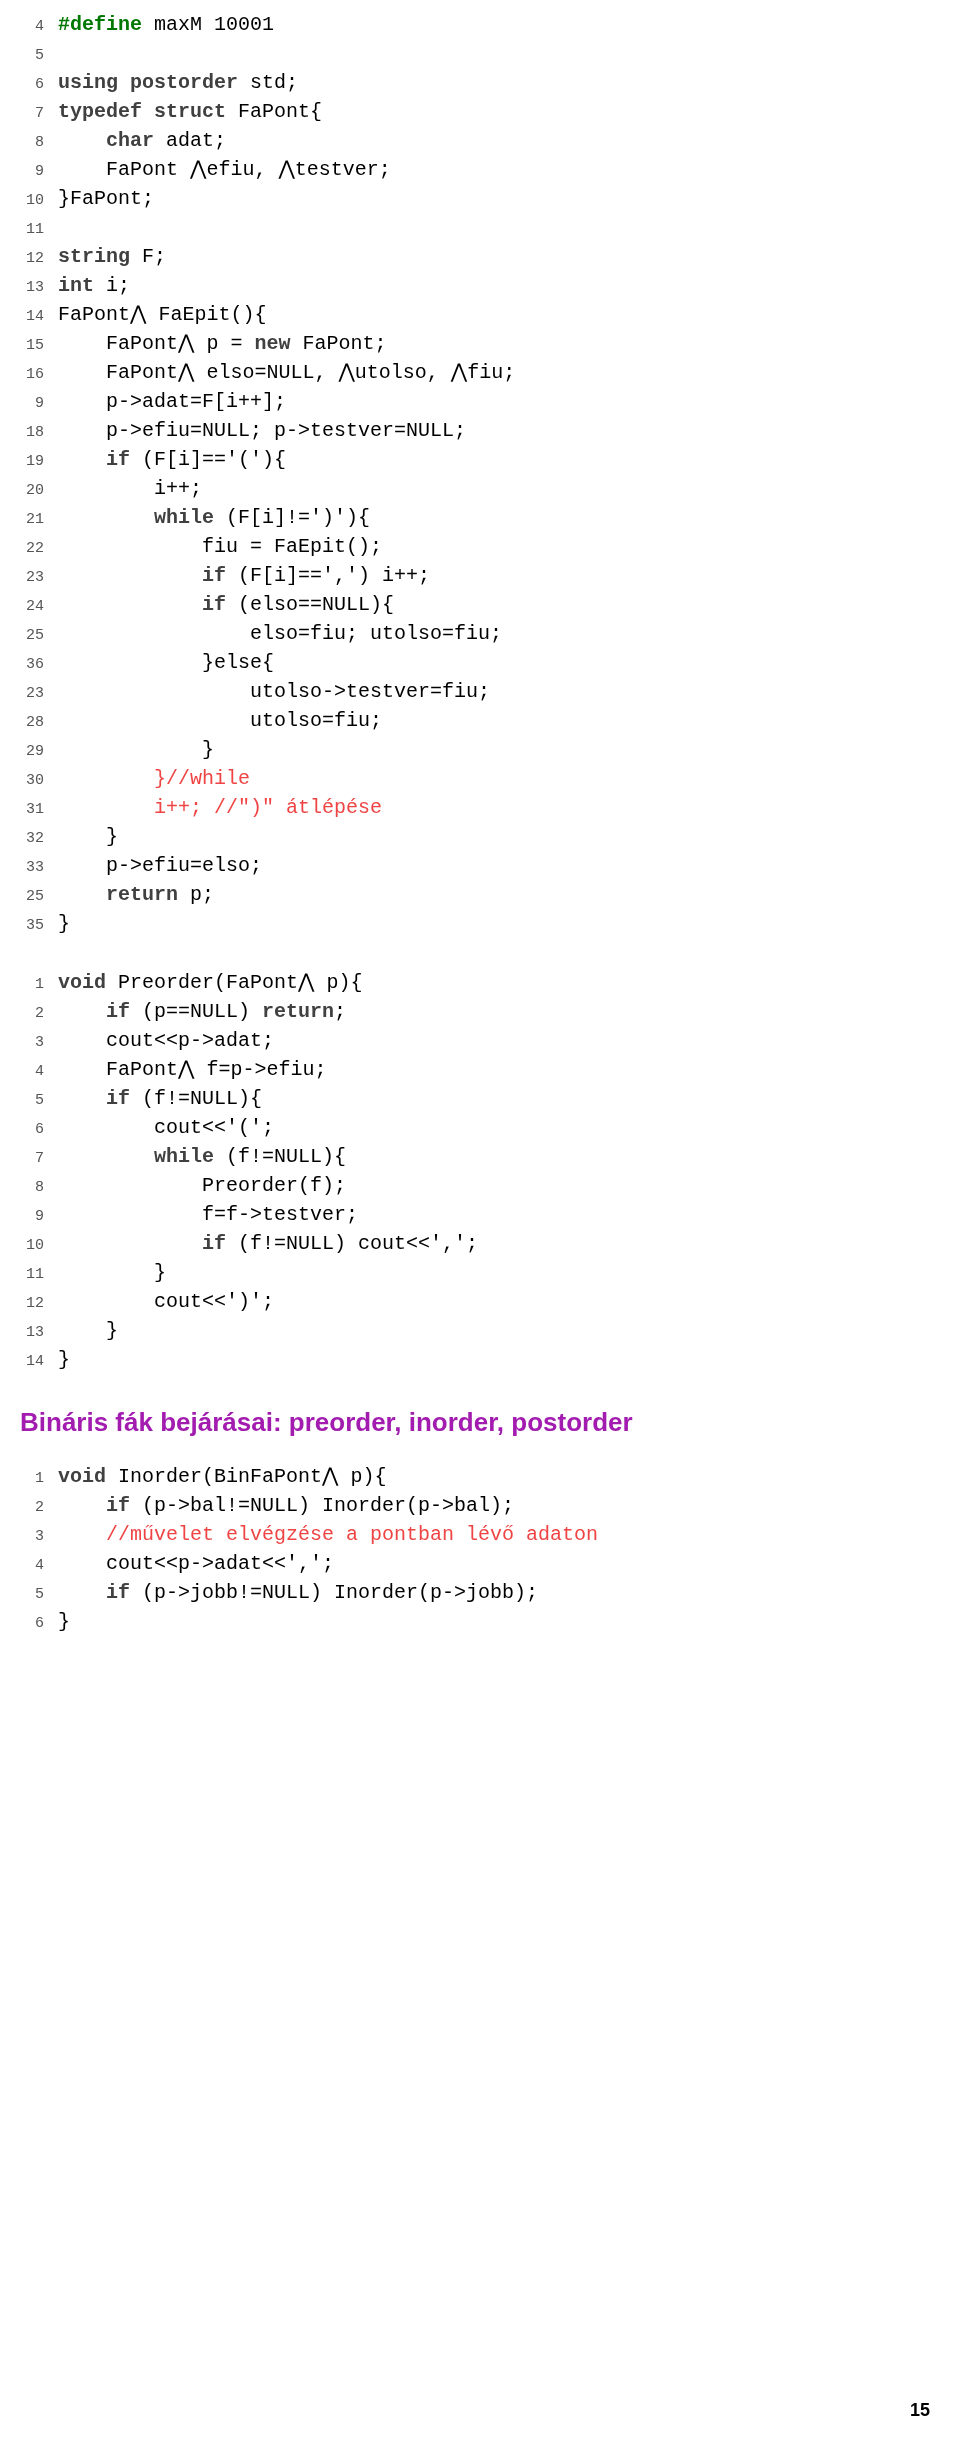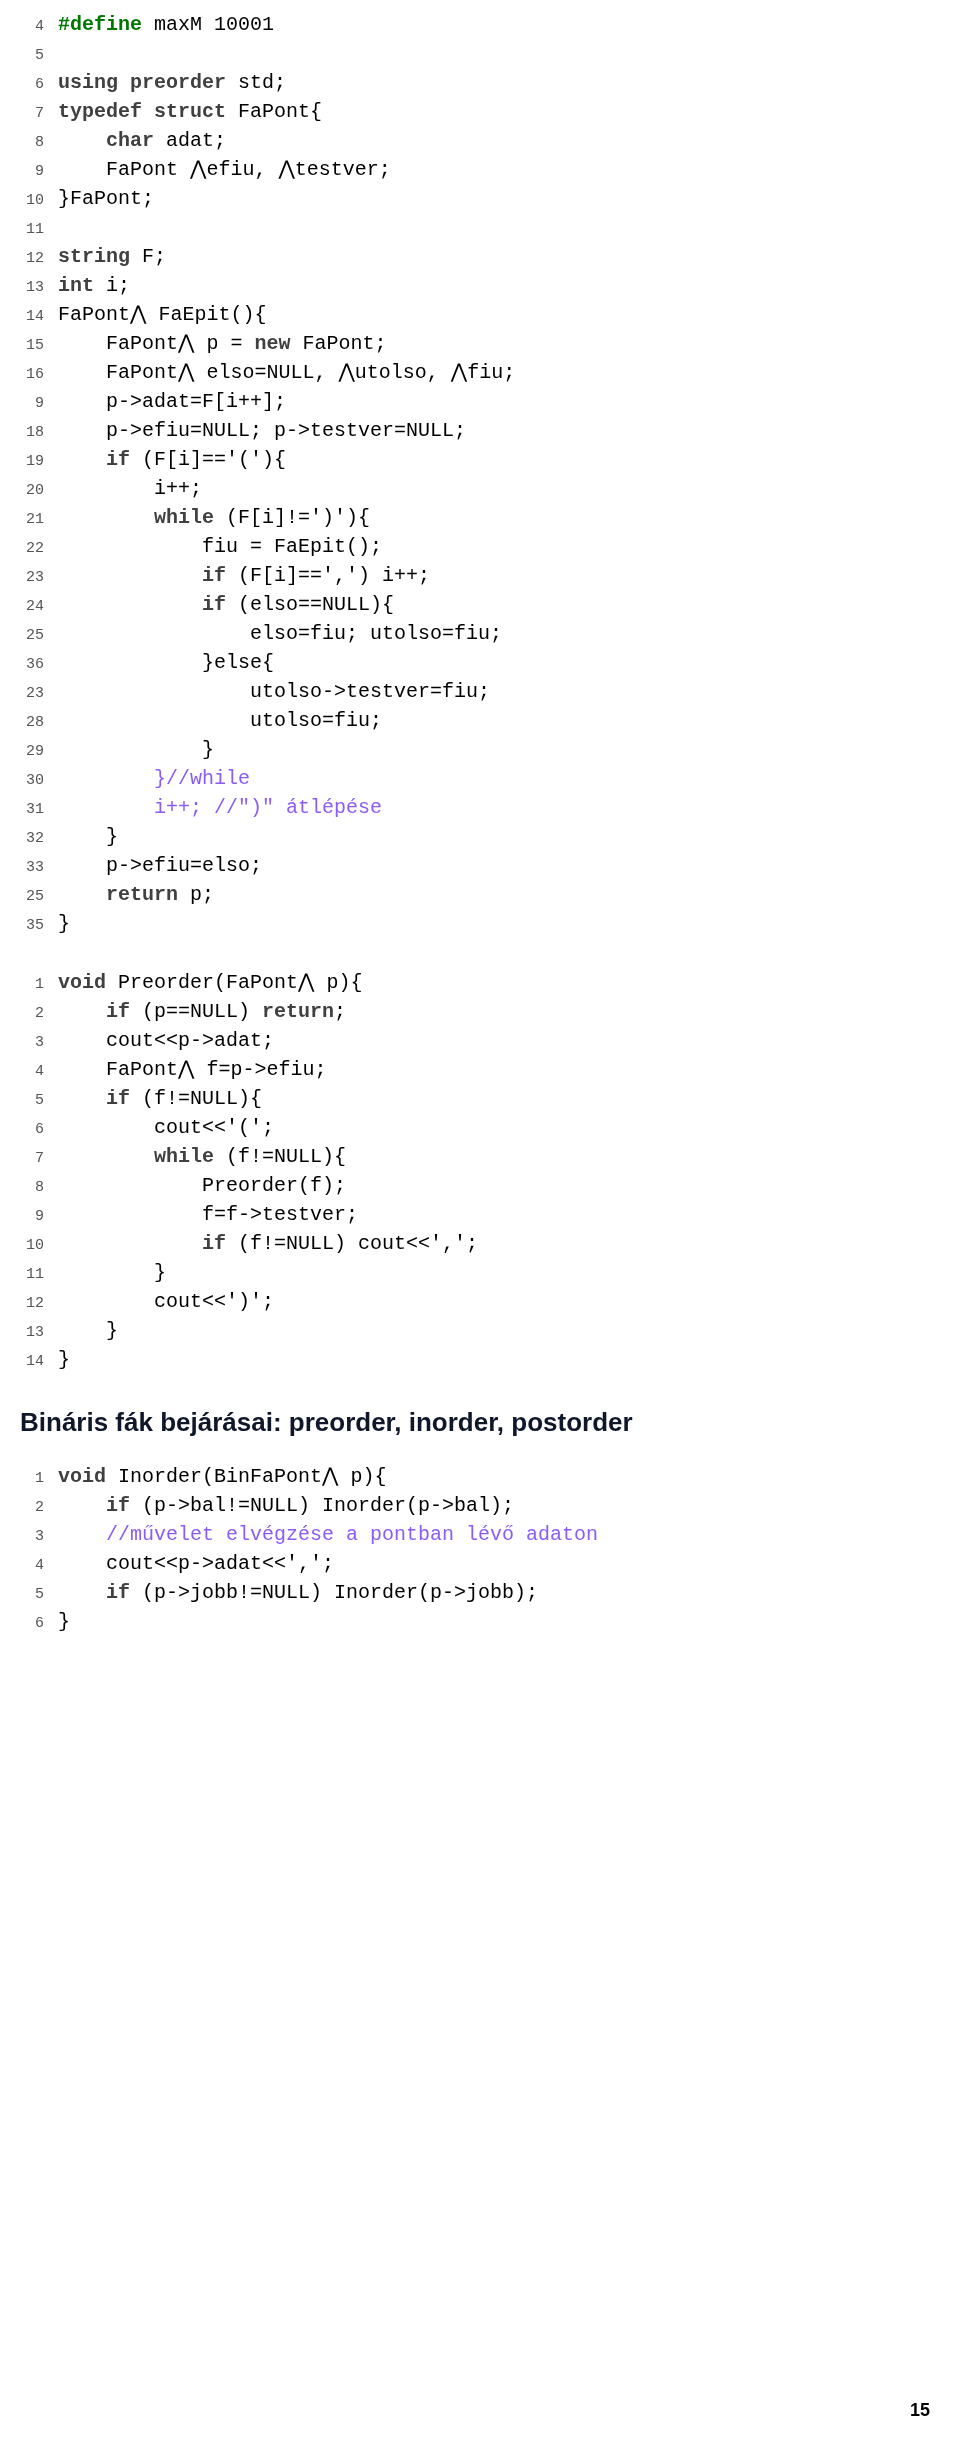--- a/index.html
+++ b/index.html
@@ -34,26 +34,26 @@
       font-size: 15px;
     }
     .code-content {
       flex: 1;
       white-space: pre;
       font-size: 20px;
     }
     
     .kw-define { color: #007700; font-weight: bold; }
     .kw-blue { color: #404040; font-weight: bold; }
-    .comment { color: #8b5cf6; }
+    .comment { color: #ef4444; }
     .section-title {
       font-family: Arial, Helvetica, sans-serif;
       font-size: 26px;
       font-weight: bold;
-      color: #0f172a;
+      color: #a21caf;
       margin: 30px 0 20px 0;
     }
     .page-number {
       position: fixed;
       bottom: 20px;
       right: 30px;
       font-family: Arial, sans-serif;
       font-size: 18px;
       color: #000000;
       font-weight: bold;
@@ -71,21 +71,21 @@
       <span class="code-content"><span class="kw-define">#define</span> maxM 10001</span>
     </div>
 
     <div class="code-line">
       <span class="line-number">5</span>
       <span class="code-content"> </span>
     </div>
 
     <div class="code-line">
       <span class="line-number">6</span>
-      <span class="code-content"><span class="kw-blue">using</span> <span class="kw-blue">preorder</span> std;</span>
+      <span class="code-content"><span class="kw-blue">using</span> <span class="kw-blue">postorder</span> std;</span>
     </div>
 
     <div class="code-line">
       <span class="line-number">7</span>
       <span class="code-content"><span class="kw-blue">typedef</span> <span class="kw-blue">struct</span> FaPont{</span>
     </div>
 
     <div class="code-line">
       <span class="line-number">8</span>
       <span class="code-content">    <span class="kw-blue">char</span> adat;</span>

